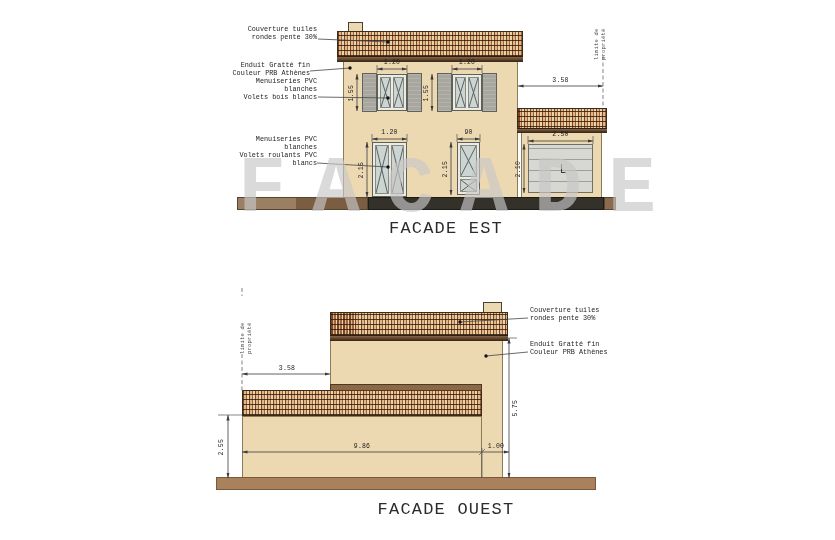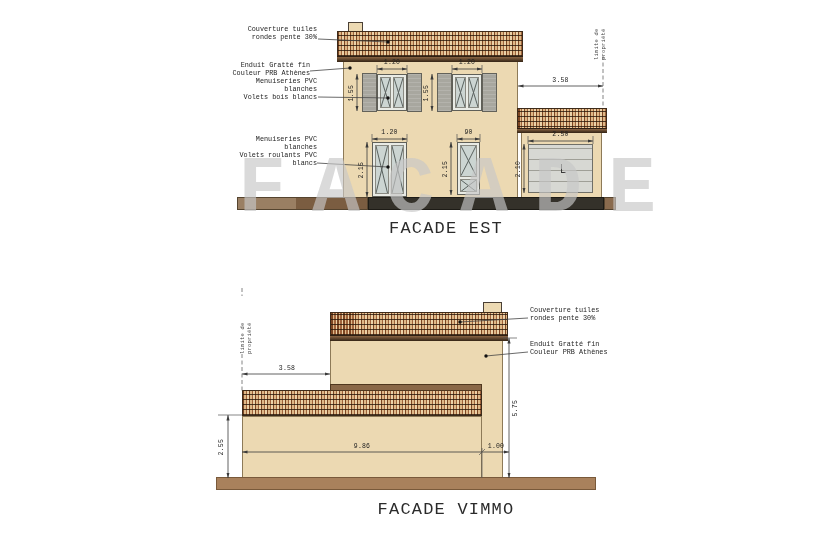--- a/index.html
+++ b/index.html
@@ -271,17 +271,17 @@
     </div>
   <div class="dimtext" style="left:340px;top:444px;width:44px;">9.86</div>
   <div class="dimtext" style="left:483px;top:444px;width:26px;">1.00</div>
   <div class="vdim" style="left:511px;top:392px;height:32px;">
       <span class="vtext">5.75</span>
     </div>
   <div class="vdim" style="left:241px;top:298px;height:56px;">
       <span class="vtext small">limite de propriété</span>
     </div>
 
-  <div class="title" style="left:336px;top:500px;">FACADE VIMMO</div>
+  <div class="title" style="left:336px;top:500px;">FACADE OUEST</div>
 
   <div class="watermark">FACADE</div>
 
 </div>
 
 </body></html>

